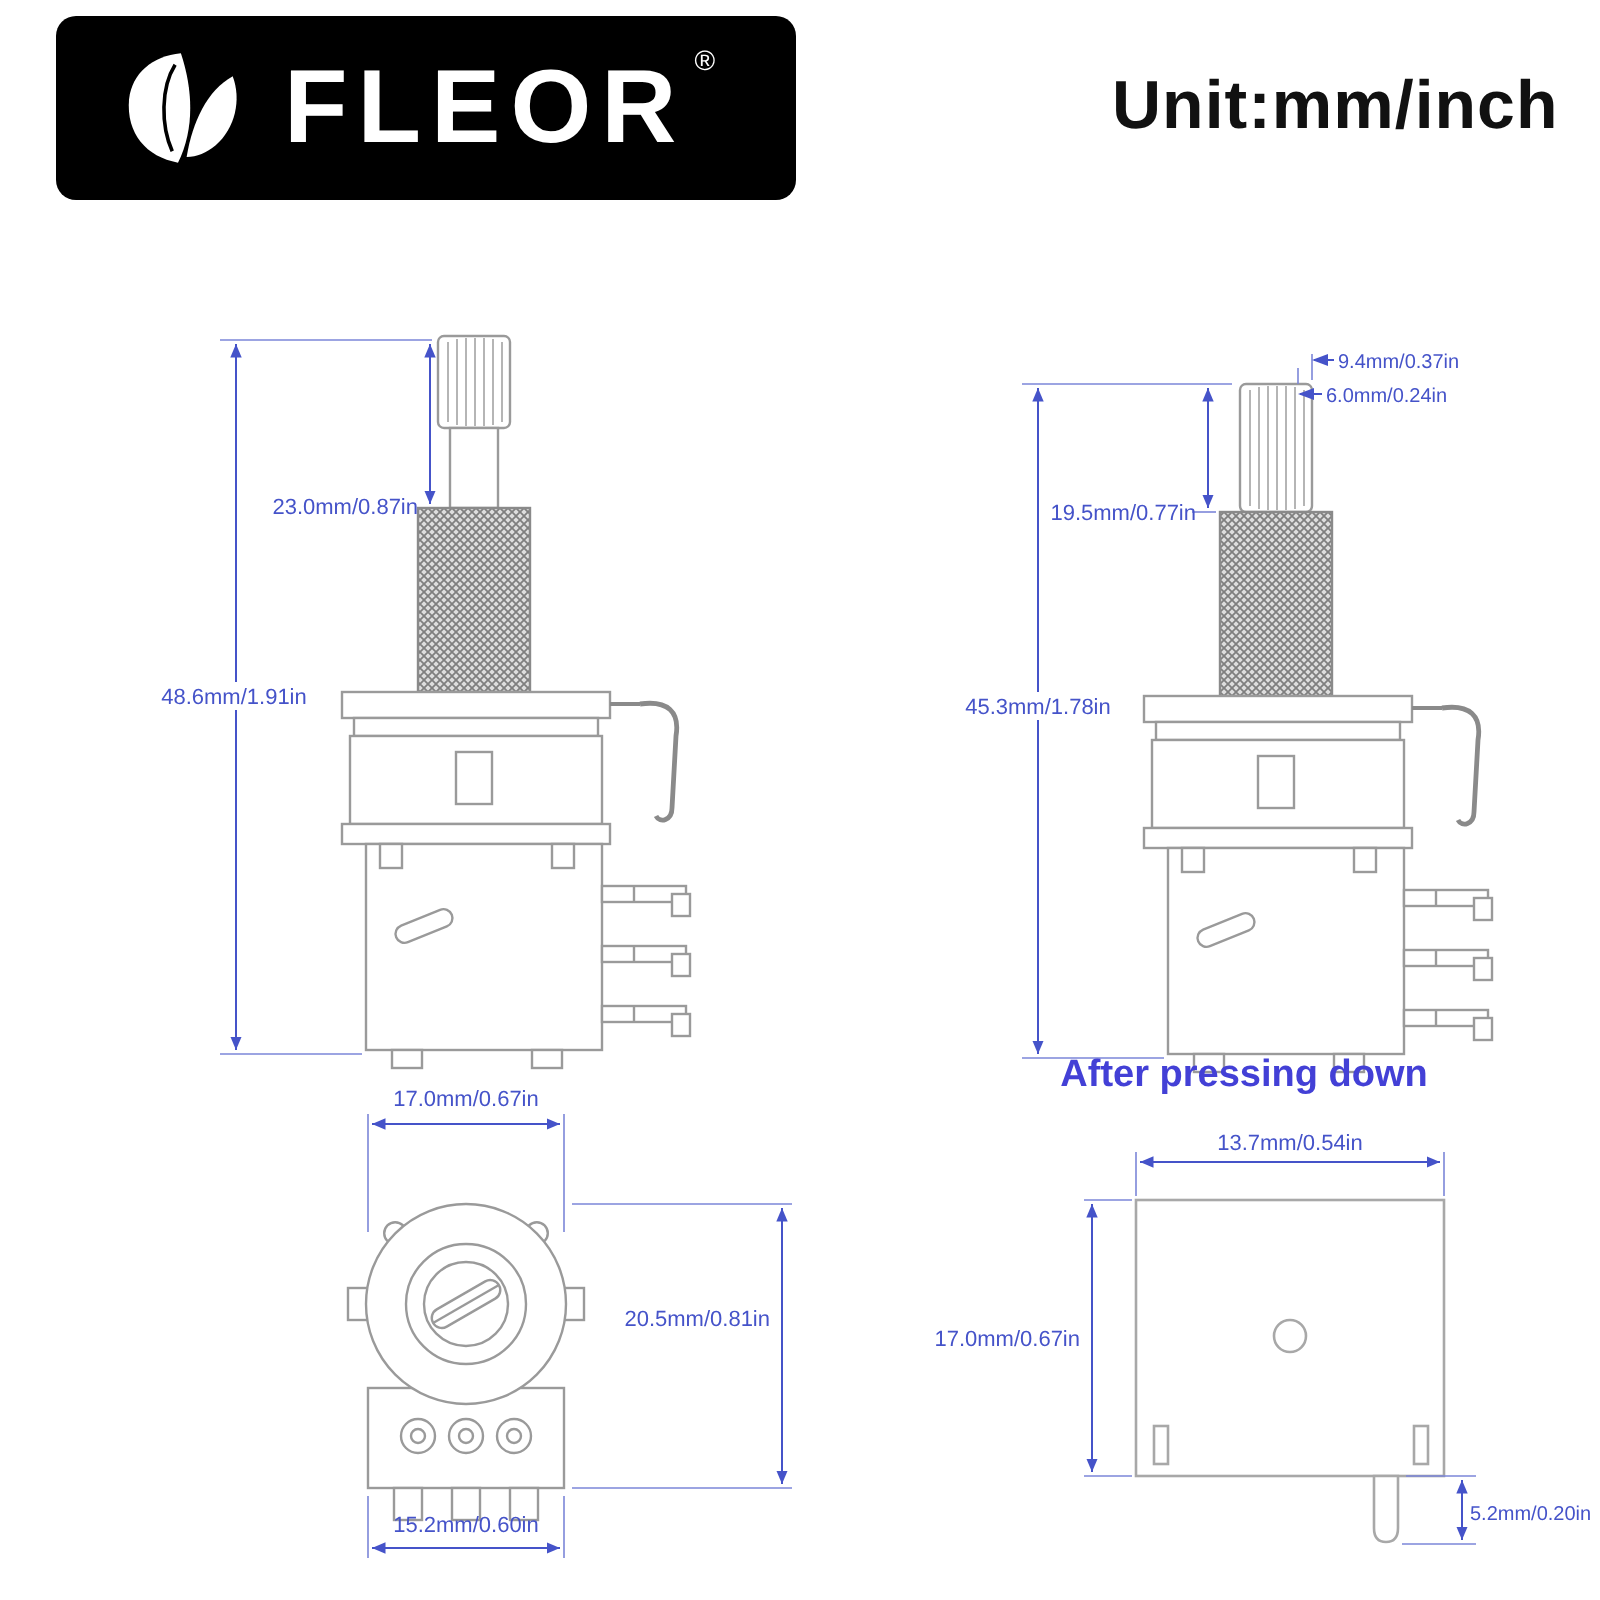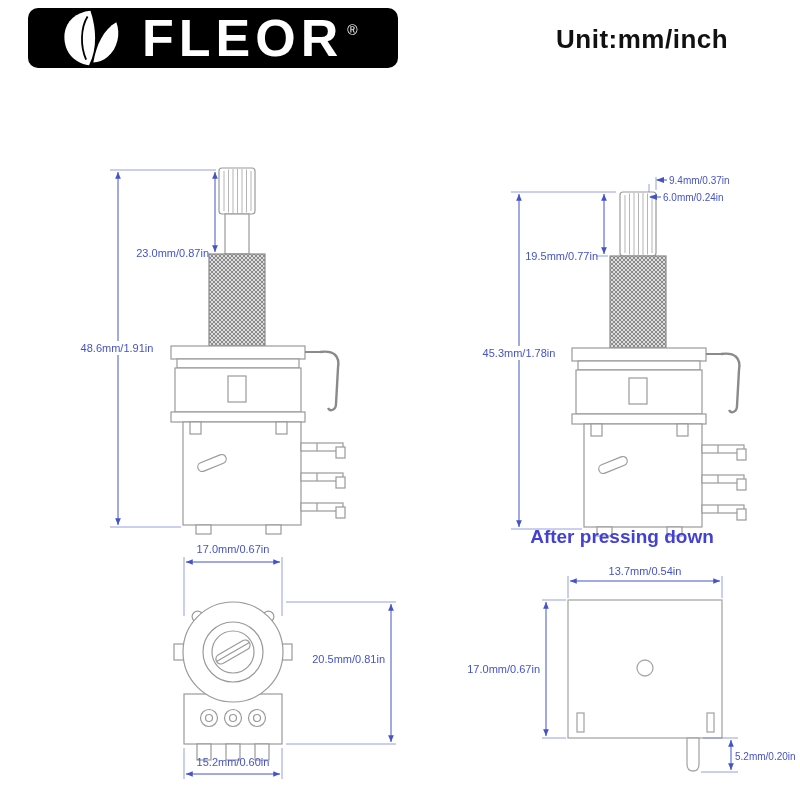--- a/index.html
+++ b/index.html
@@ -1,22 +1,22 @@
 <!DOCTYPE html>
 <html><head>
 <meta charset="utf-8">
 <style>
   html,body{margin:0;padding:0;background:#fff;}
   body{width:800px;height:800px;position:relative;font-family:"Liberation Sans",sans-serif;overflow:hidden;}
-  .logo{position:absolute;left:28px;top:8px;width:370px;height:60px;background:#000;border-radius:10px;
+  .logo{position:absolute;left:28px;top:8px;width:370px;height:92px;background:#000;border-radius:10px;
         display:flex;align-items:center;padding-left:24px;box-sizing:border-box;}
   .logo .leaf{width:74px;height:72px;flex:0 0 auto;}
   .brand{color:#fff;font-weight:700;font-size:52px;letter-spacing:5px;margin-left:16px;line-height:1;}
   .reg{color:#fff;font-size:14px;align-self:flex-start;margin-top:14px;margin-left:4px;}
-  .unit{position:absolute;left:556px;top:24px;font-size:26px;font-weight:700;color:#111;letter-spacing:0.5px;}
+  .unit{position:absolute;left:556px;top:34px;font-size:34px;font-weight:700;color:#111;letter-spacing:0.5px;}
   svg text{font-family:"Liberation Sans",sans-serif;}
   .dim-label{font-size:11px;fill:#4553c9;}
   .dim-label-sm{font-size:10px;fill:#4553c9;}
   .caption{font-size:19px;font-weight:600;fill:#4340d6;}
   .dim-line{stroke:#4553c9;stroke-width:1;fill:none;}
   .ext-line{stroke:#7b86d8;stroke-width:0.8;fill:none;}
   .art{stroke:#9a9a9a;stroke-width:1.2;fill:#fff;}
   .art-thin{stroke:#b5b5b5;stroke-width:1;fill:none;}
 </style>
 </head>

